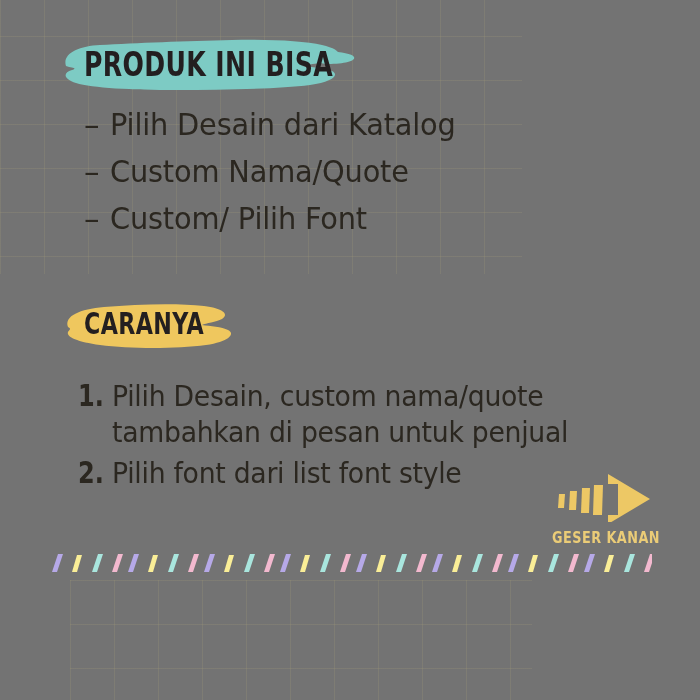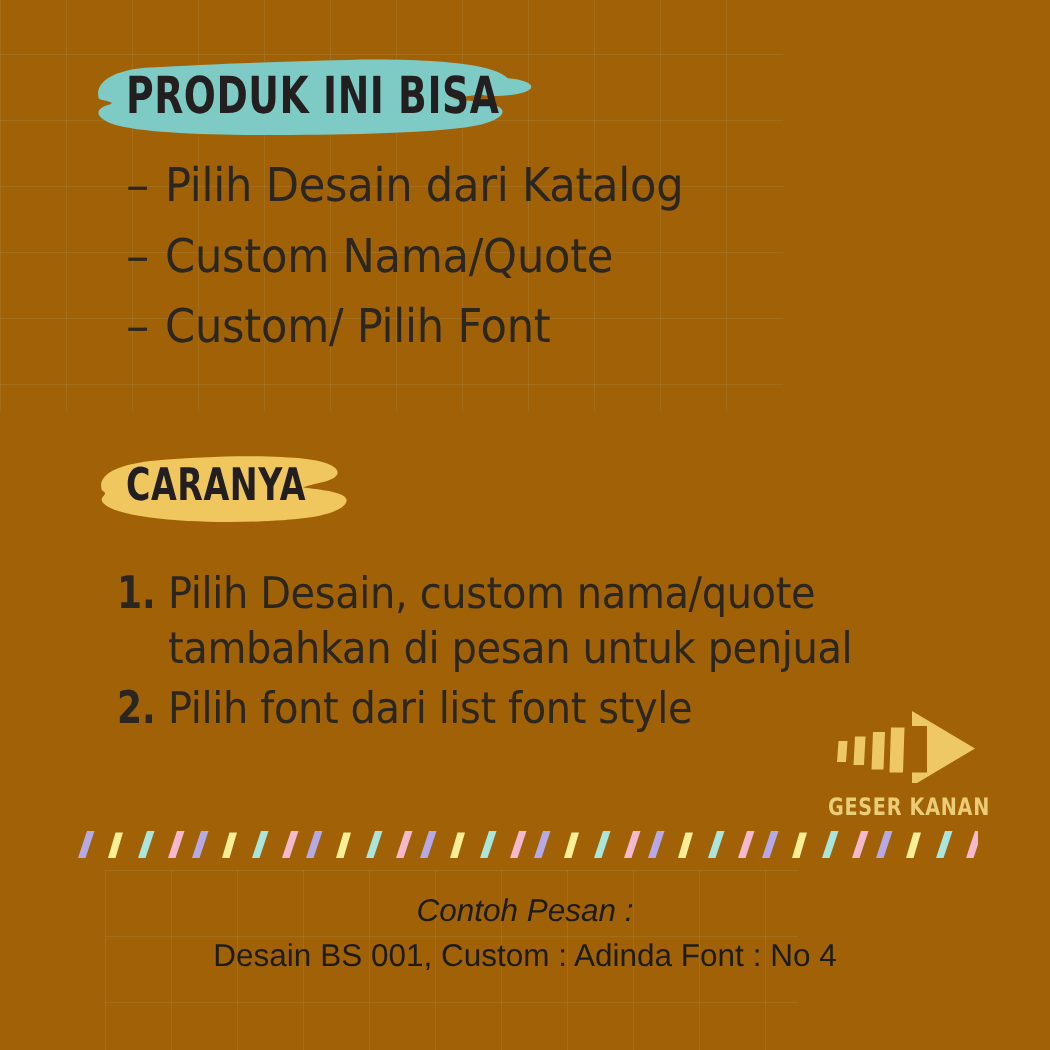--- a/index.html
+++ b/index.html
@@ -11,21 +11,21 @@
     height: 700px;
     overflow: hidden;
     background: #FAF5DC;
     font-family: "DejaVu Sans", sans-serif;
   }
 
   #poster {
     position: relative;
     width: 700px;
     height: 700px;
-    background: #a16207;
+    background: #737373;
     overflow: hidden;
   }
 
   
   .grid {
     position: absolute;
     background-image:
       linear-gradient(to right, rgba(180,170,120,0.17) 1px, transparent 1px),
       linear-gradient(to bottom, rgba(180,170,120,0.17) 1px, transparent 1px);
     background-size: 44px 44px;
@@ -267,18 +267,14 @@
       <use href="#dash-set" x="76"></use>
       <use href="#dash-set" x="152"></use>
       <use href="#dash-set" x="228"></use>
       <use href="#dash-set" x="304"></use>
       <use href="#dash-set" x="380"></use>
       <use href="#dash-set" x="456"></use>
       <use href="#dash-set" x="532"></use>
     </svg>
   </div>
 
-  <div id="example-block">
-    <div id="example-title">Contoh Pesan :</div>
-    <div id="example-body">Desain BS 001, Custom : Adinda Font : No 4</div>
-  </div>
 
 </div>
 
 </body></html>

